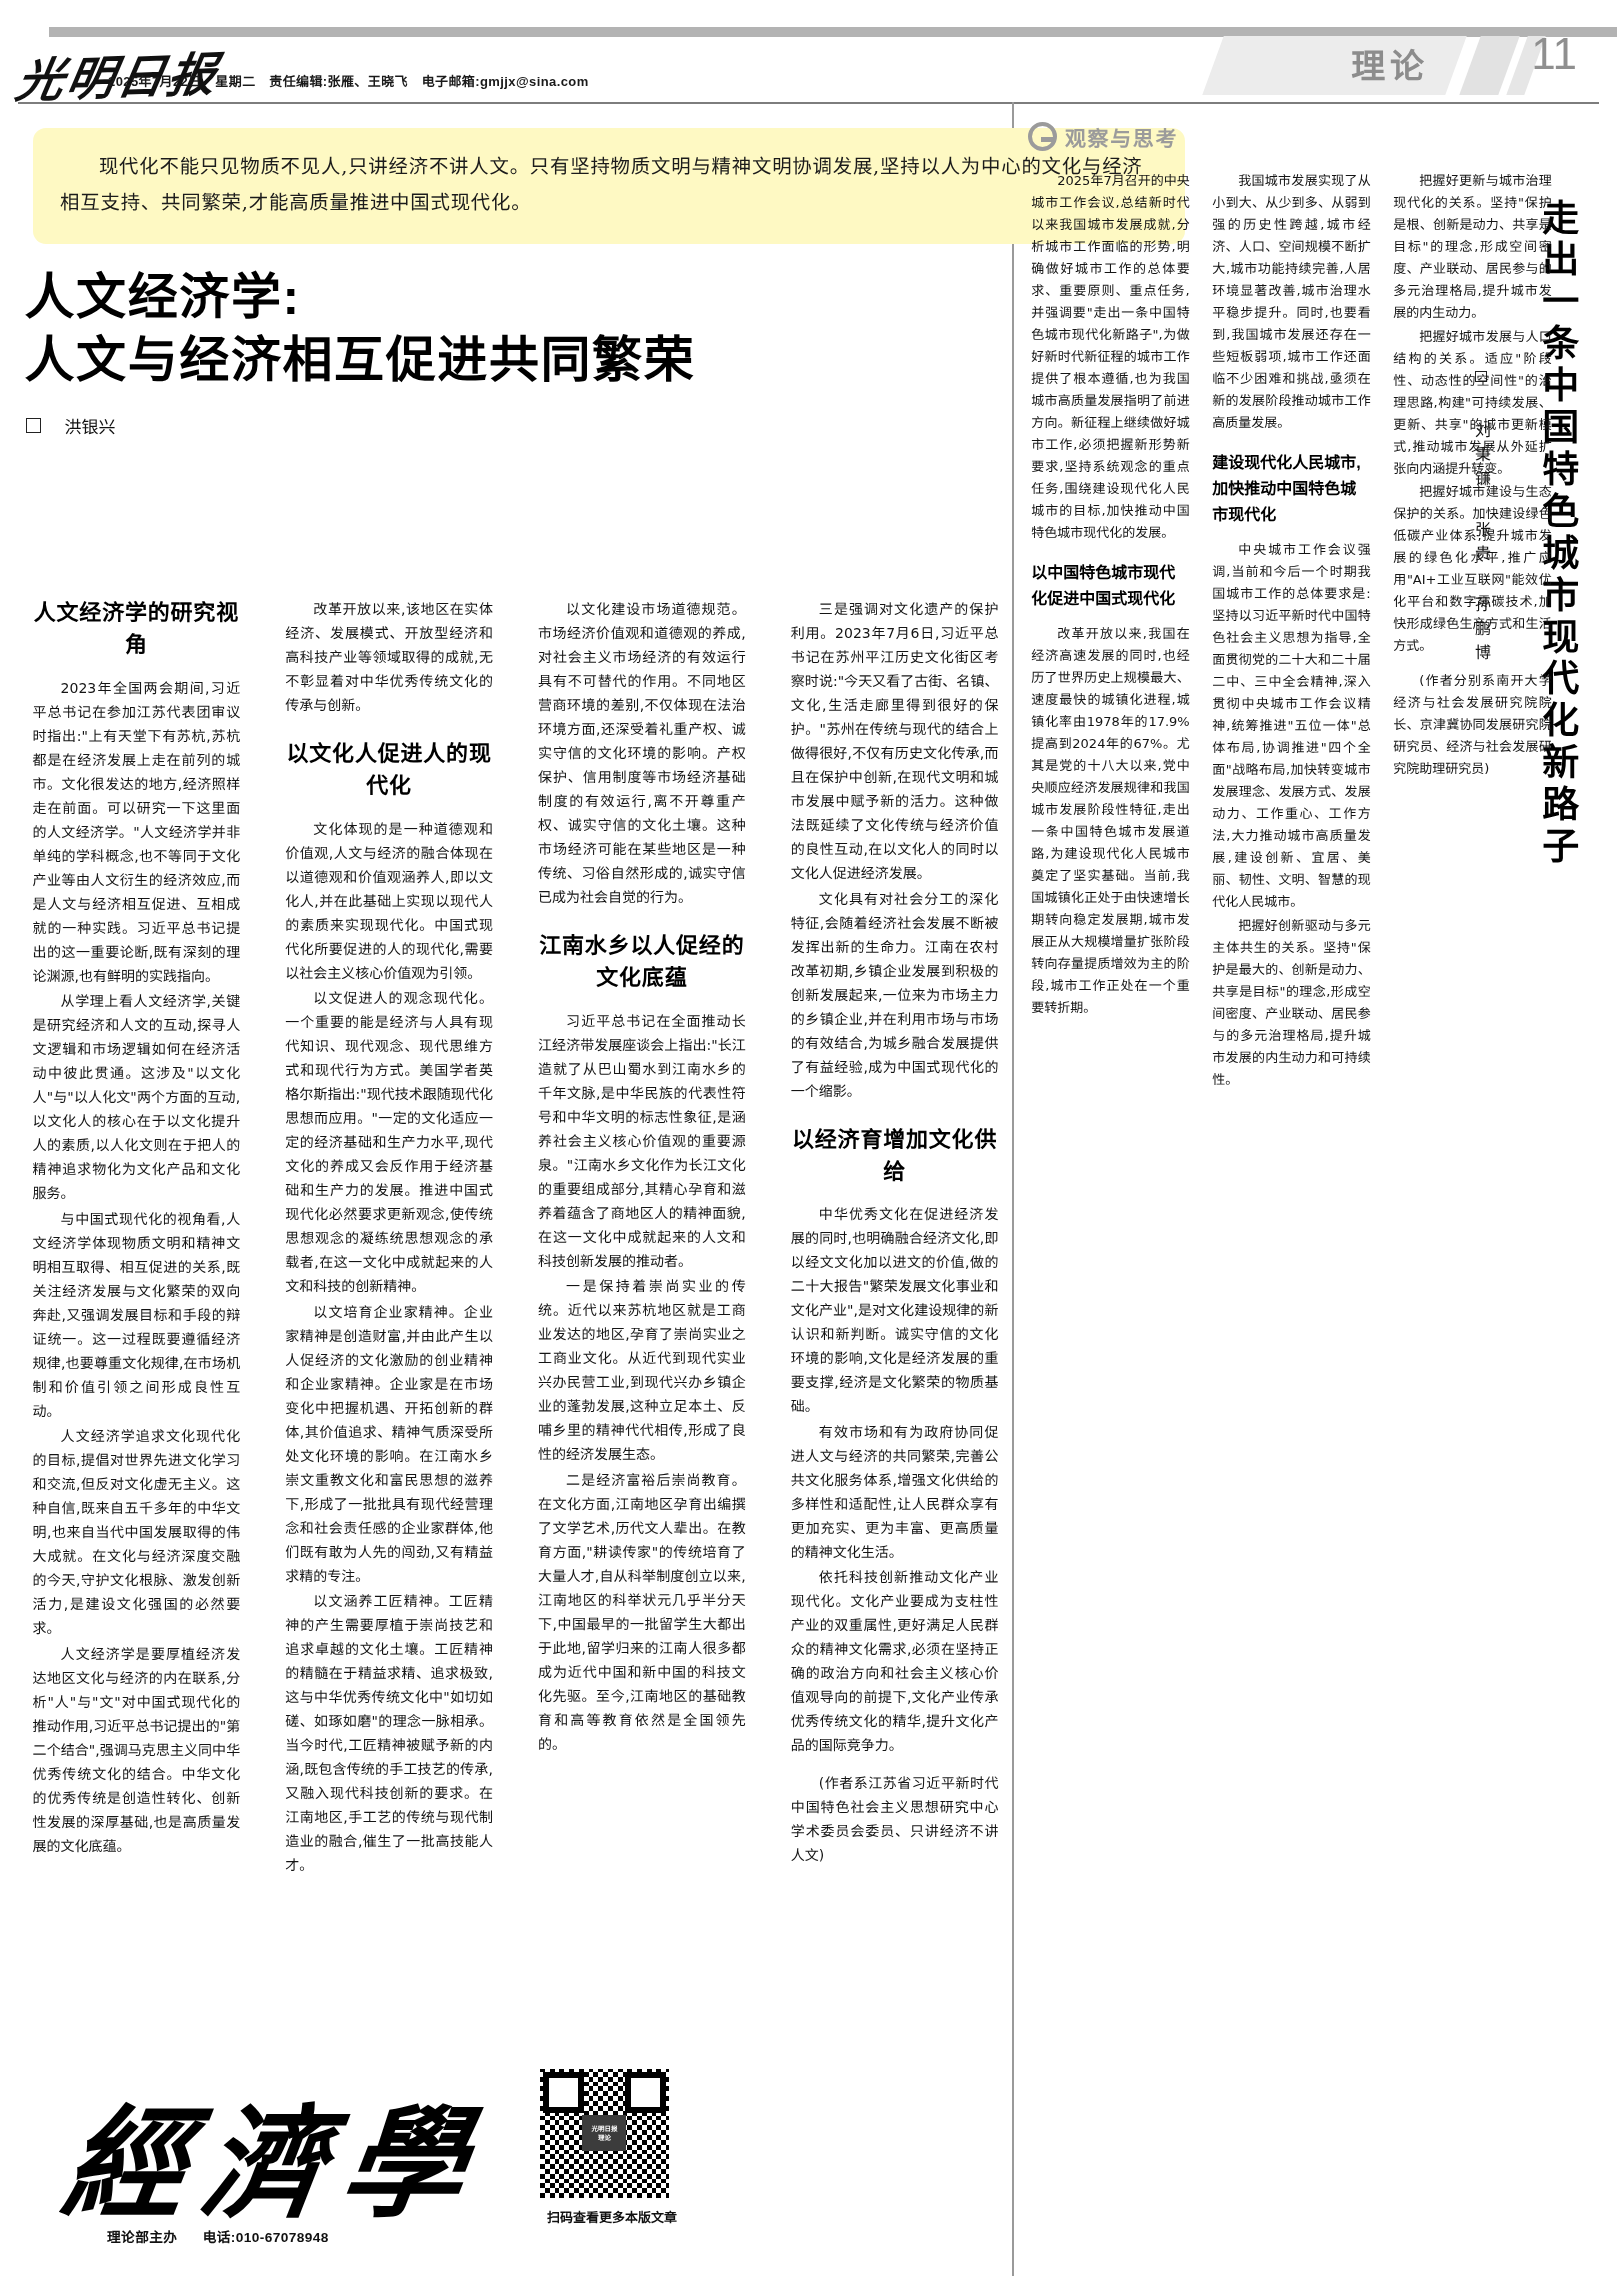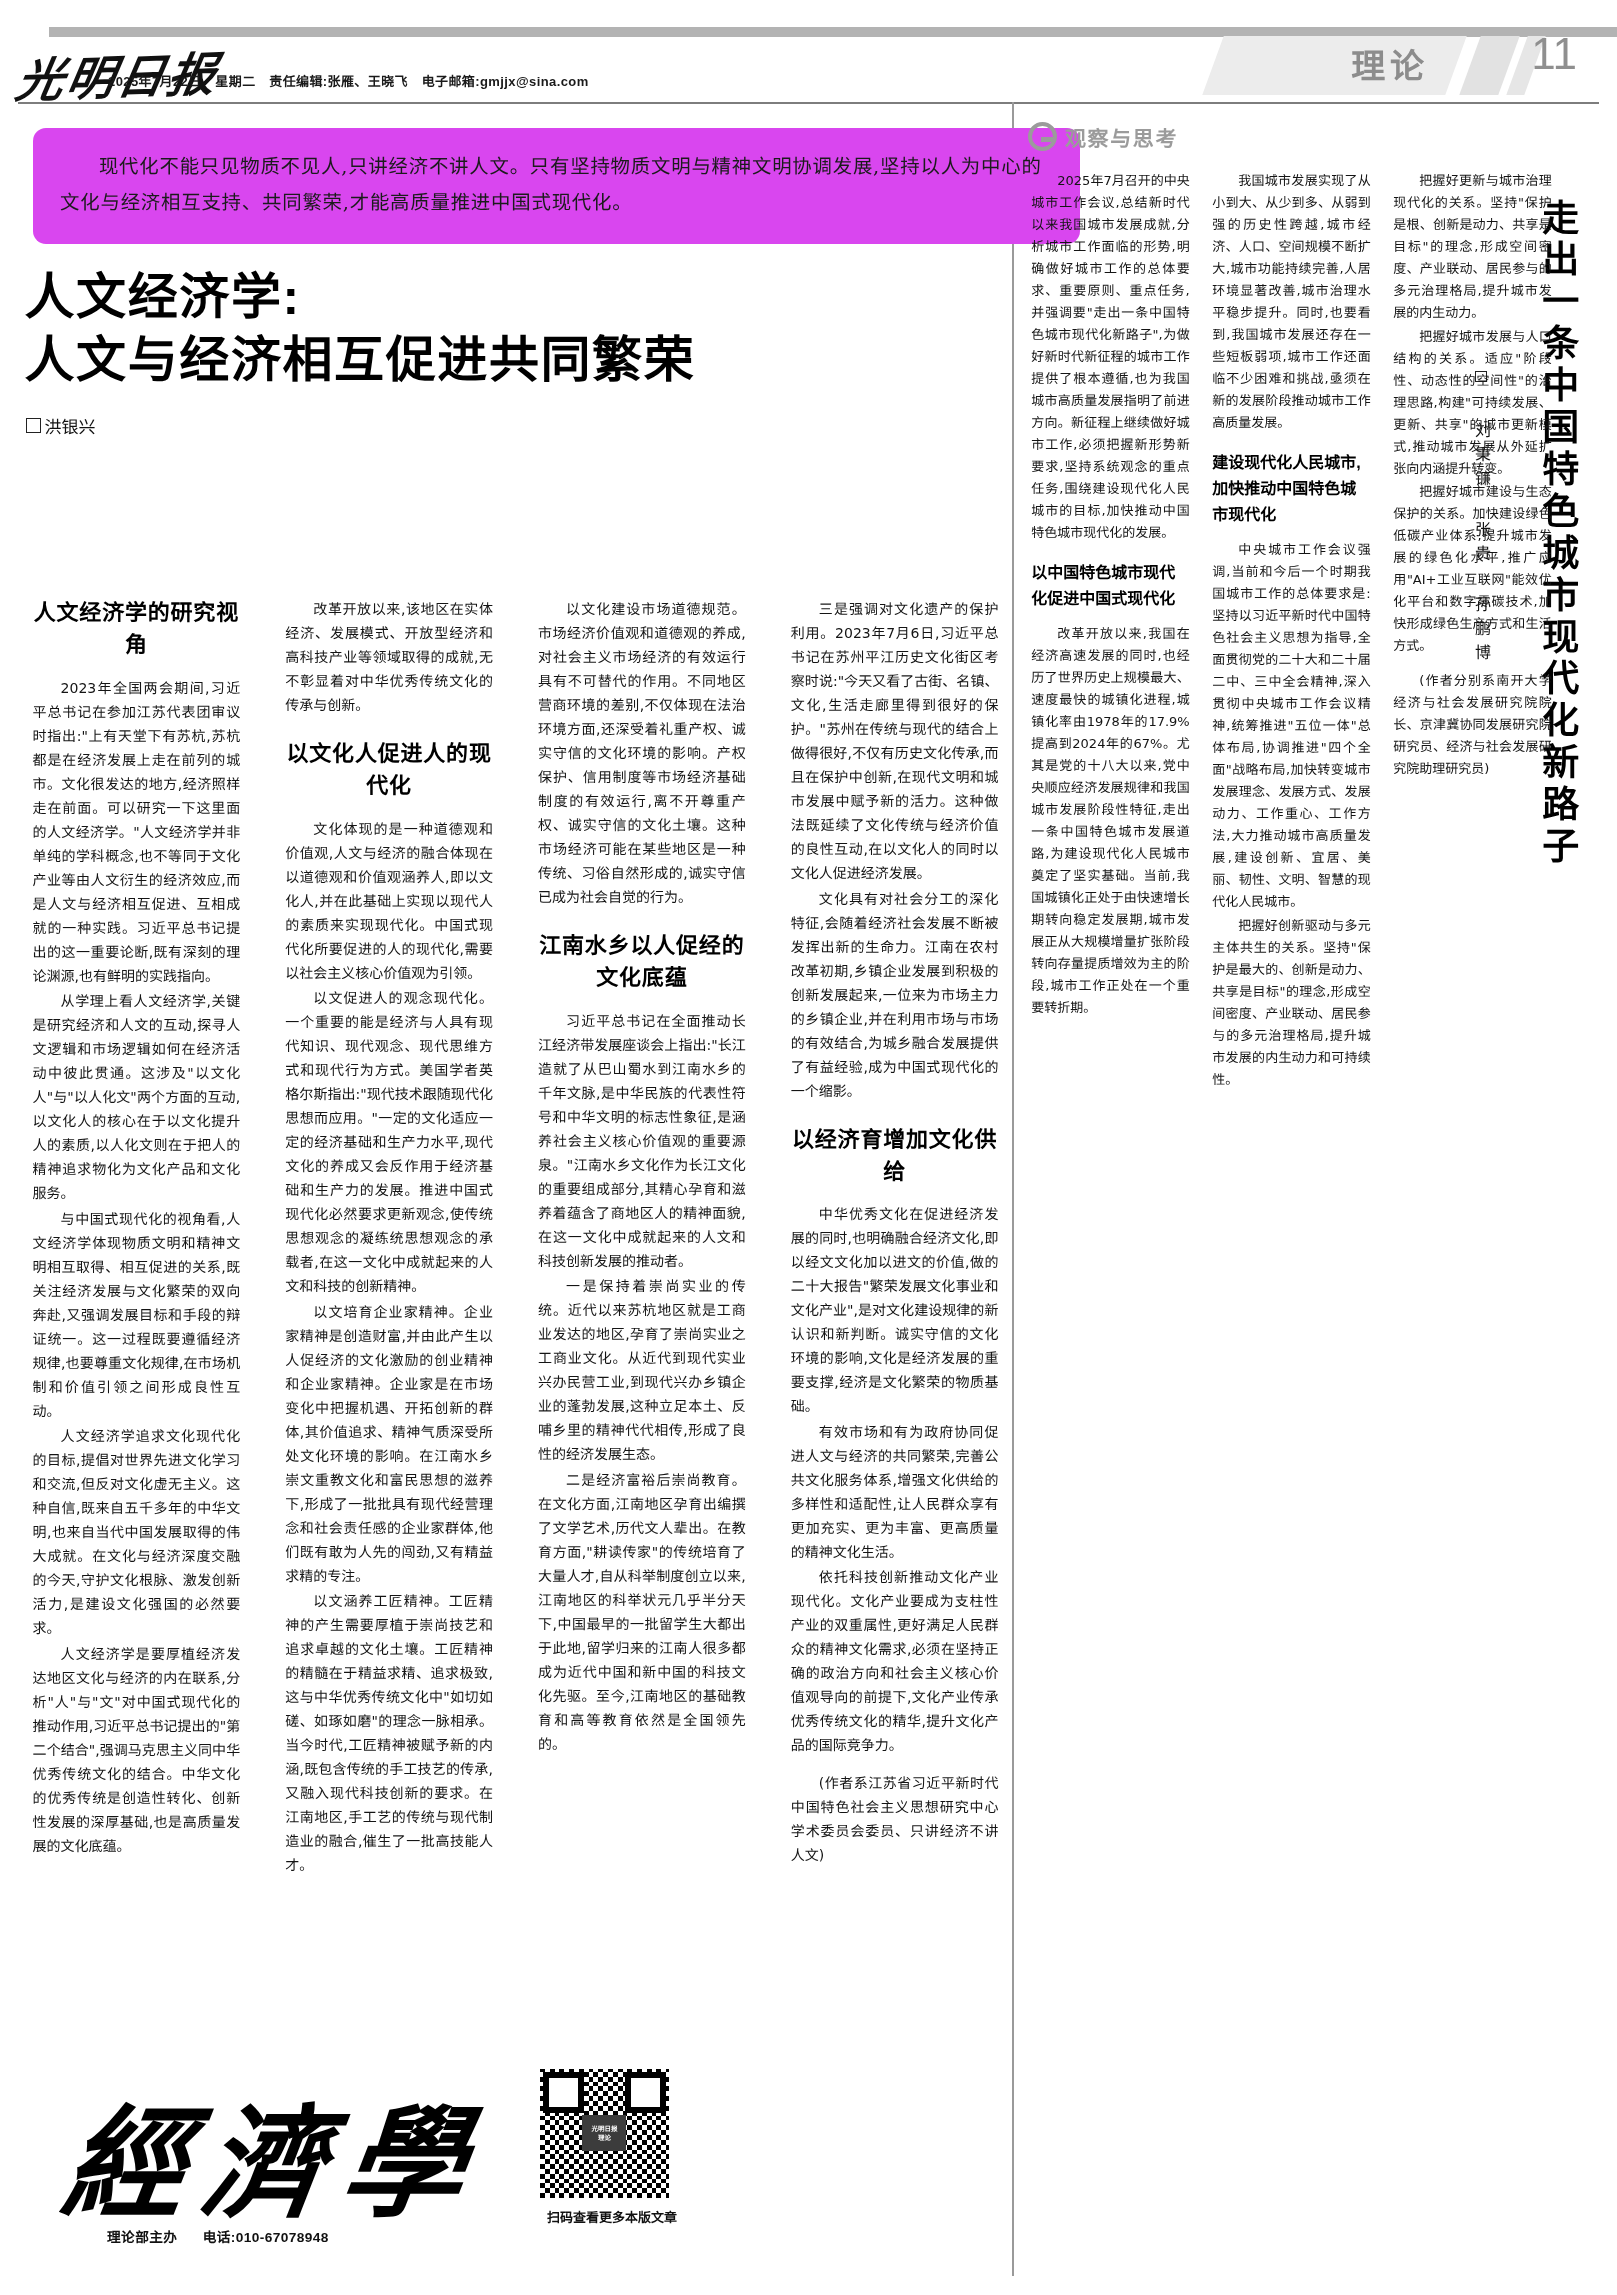--- a/index.html
+++ b/index.html
@@ -65,22 +65,22 @@
   .col-sep {
     position:absolute; top:102px; bottom:19.4px; width:1.6px; background:#9a9a9a;
   }
 
   
   .left-pane {
     position:absolute; left:18px; top:112px; width:995px; bottom:19.4px;
   }
 
   .pullquote {
-    margin:16px 0 0 14.6px; width:1047px;
-    background:#d946ef; border-radius:13px;
+    margin:16px 0 0 14.6px; width:1152px;
+    background:#fef9c3; border-radius:13px;
     padding:21px 27.5px 22.6px 27.5px;
   }
   .pullquote p {
     margin:0; text-indent:2em;
     font-family:"DejaVu Serif", serif;
     font-size:19.4px; line-height:36px; color:#1b1b1b;
     letter-spacing:0.8px;
   }
 
   .headline {
@@ -88,21 +88,21 @@
     font-family:"Liberation Sans", sans-serif;
     font-weight:700; font-size:50px; line-height:63px;
     letter-spacing:1.6px; color:#000;
   }
   .headline .l2 { display:block; }
 
   .byline {
     margin:21px 0 4px 8px;
     font-family:"DejaVu Serif", serif;
     font-size:17px; color:#111;
-    display:flex; align-items:center; gap:3px;
+    display:flex; align-items:center; gap:23px;
   }
   .byline .box {
     display:inline-block; width:15.4px; height:15.4px;
     border:1.6px solid #222;
   }
 
   
   .lcols {
     position:absolute; left:0; top:485px; right:0; bottom:202px;
     display:flex; gap:16px;

